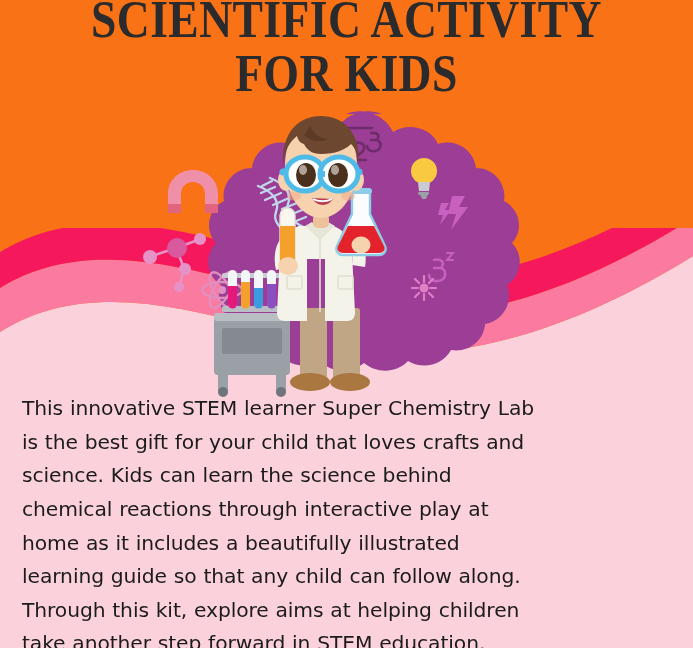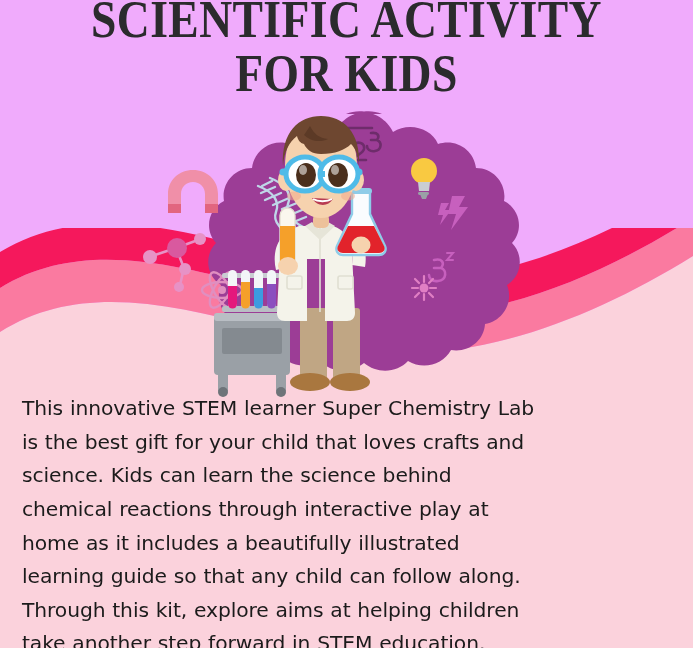--- a/index.html
+++ b/index.html
@@ -5,21 +5,21 @@
   html, body {
     margin: 0;
     padding: 0;
     background: #ffffff;
   }
   #poster {
     position: relative;
     width: 693px;
     height: 648px;
     overflow: hidden;
-    background: #f0abfc;
+    background: #f97316;
     font-family: "Liberation Sans", sans-serif;
   }
 
   
   .title-block {
     position: absolute;
     top: -6px;
     left: 0;
     width: 693px;
     text-align: center;

